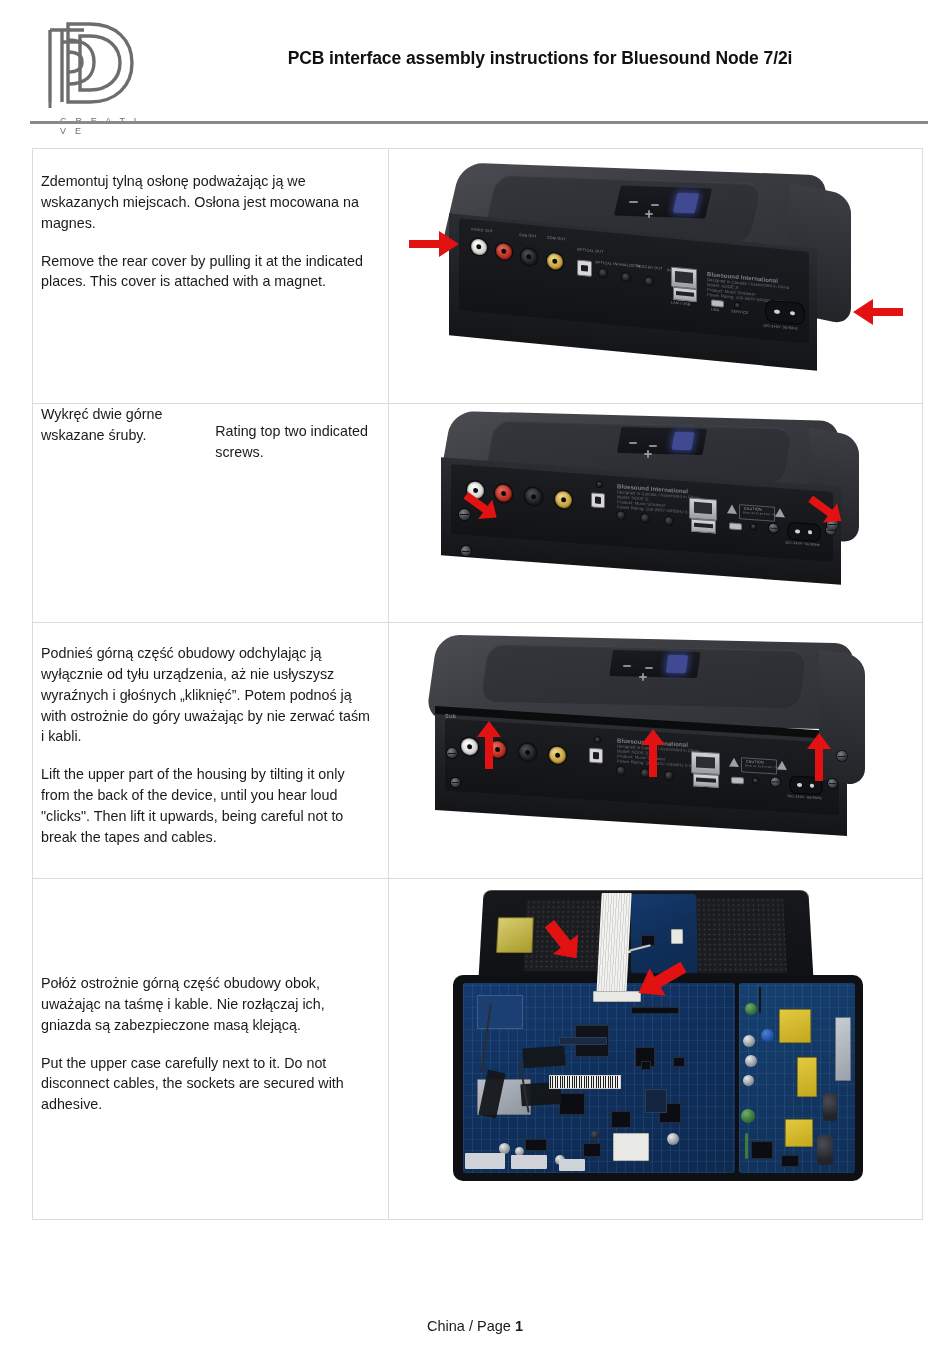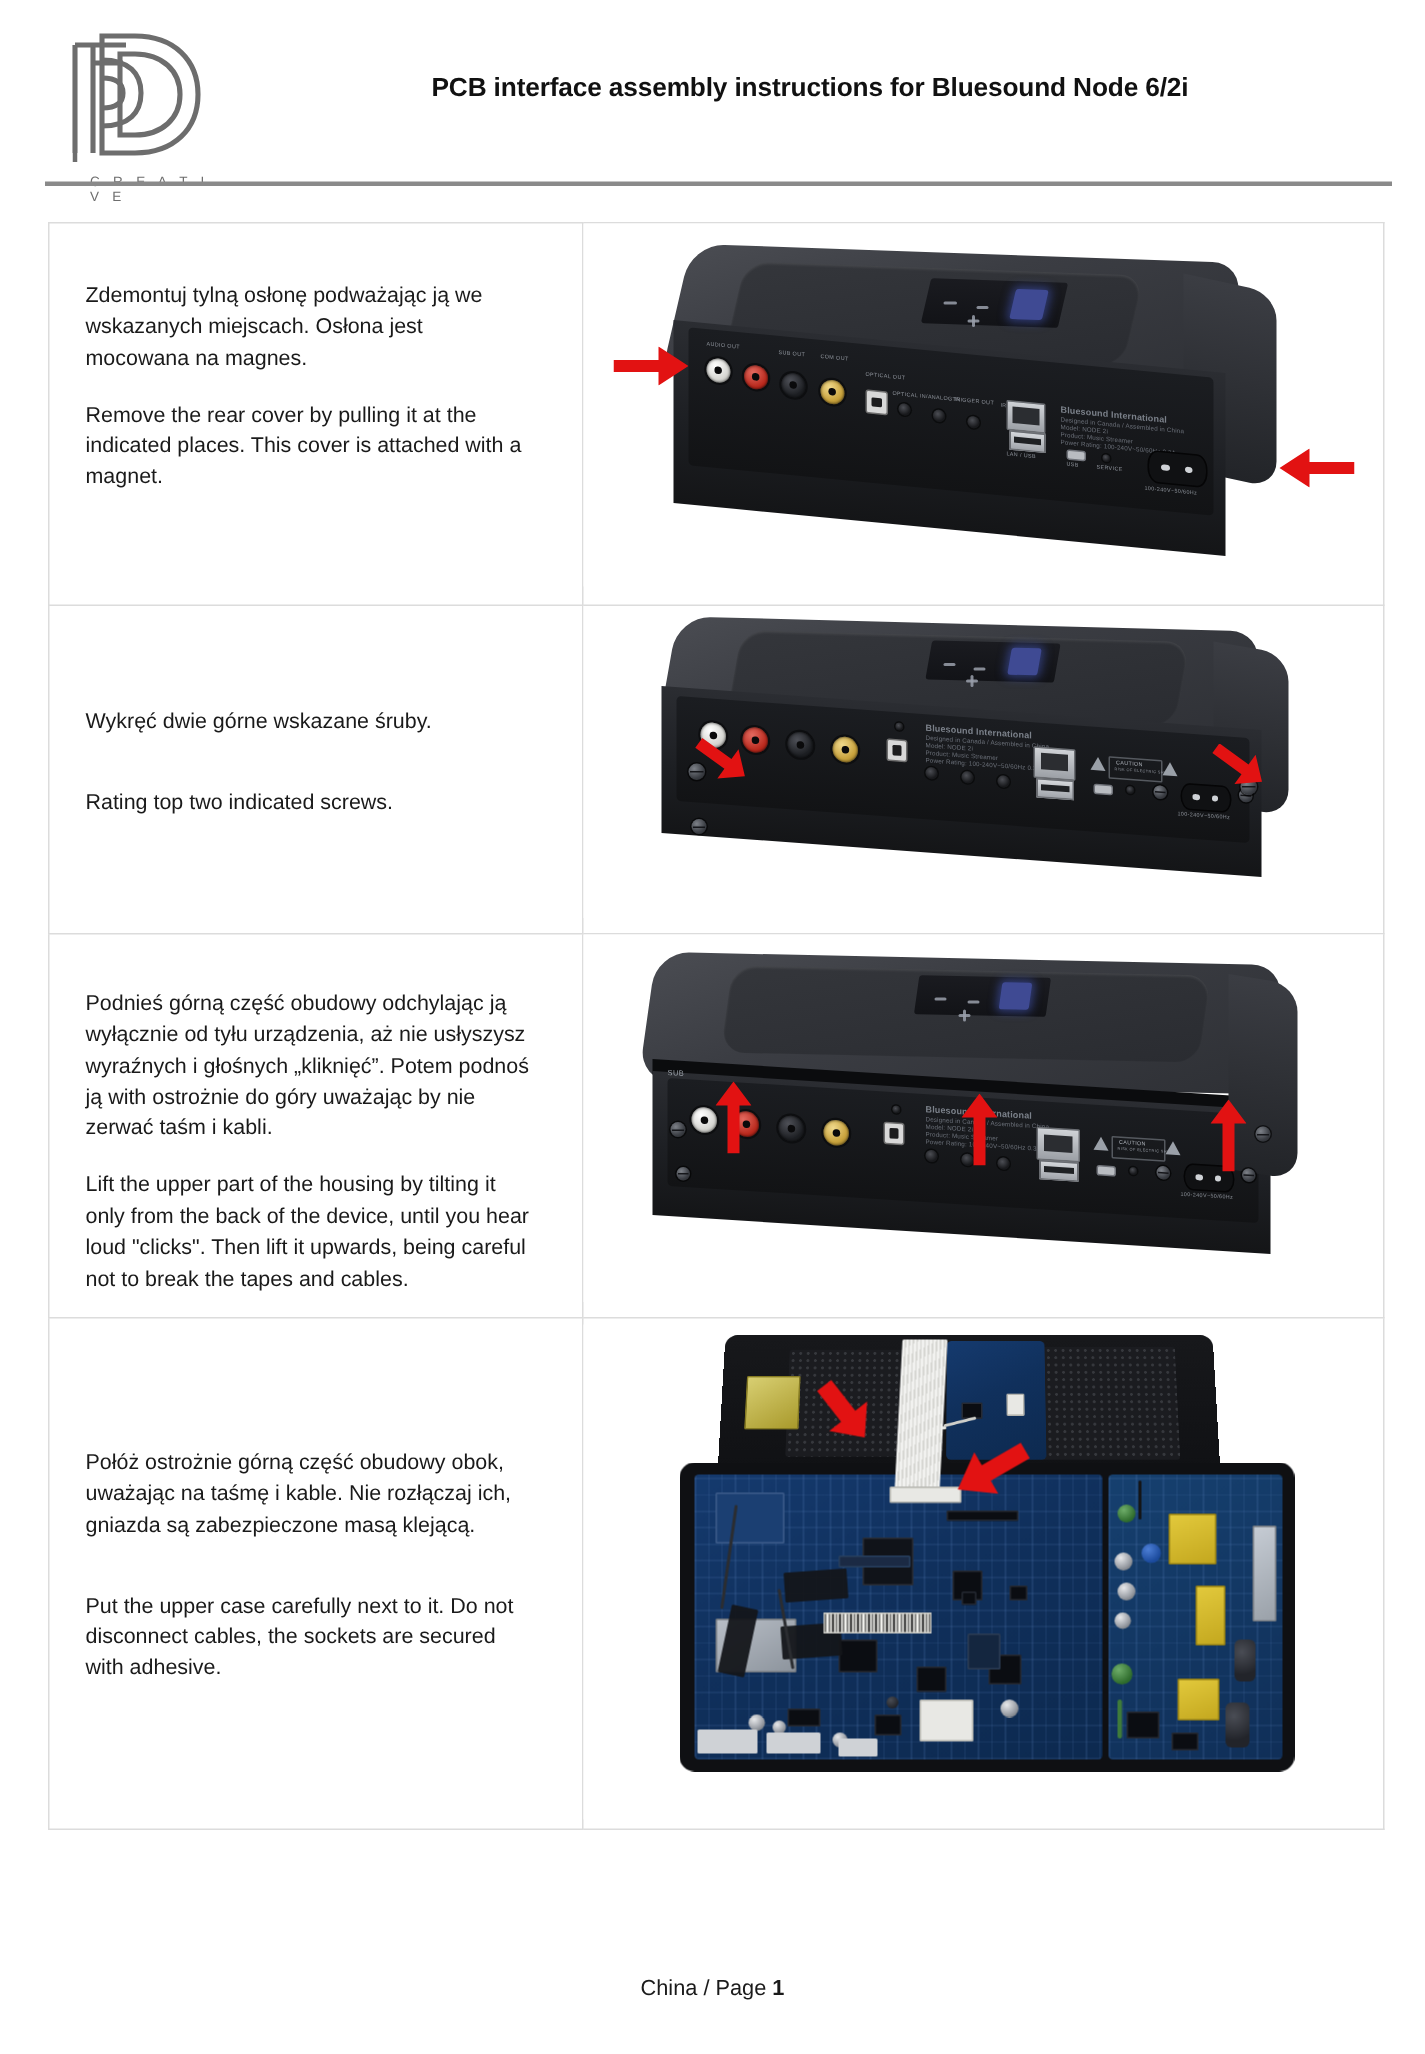--- a/index.html
+++ b/index.html
@@ -73,21 +73,21 @@
   }
   .col-text { width: 355px; }
   .col-img  { width: 533px; }
 
   .cell-text {
     padding: 22px 18px 10px 8px;
     font-size: 14.3px;
     line-height: 1.46;
     color: #1a1a1a;
   }
-  .cell-text p { margin: 16px; }
+  .cell-text p { margin: 0; }
   .cell-text p + p { margin-top: 17px; }
 
   .cell-img {
     position: relative;
     background: #ffffff;
   }
   .photo {
     position: relative;
     margin: 0 auto;
     overflow: hidden;
@@ -406,21 +406,21 @@
         <path d="M40 34 C50 34 54 38 54 44 C54 50 50 54 40 54"></path>
       </g>
       <g fill="none" stroke="#6d6d6d" stroke-width="3">
         <path d="M22 84 V90"></path>
       </g>
     </svg>
     <div class="logo-caption">C R E A T I V E</div>
   </div>
 
   <div class="header-titles">
-    <div class="title-line second">PCB interface assembly instructions for Bluesound Node 6/2i</div>
+    <div class="title-line second">PCB interface assembly instructions for Bluesound Node 7/2i</div>
   </div>
 
   <div class="header-rule"></div>
 </div>
 
 <table class="steps-table">
   <tbody>
 
   <tr>
     <td class="col-text">
@@ -508,21 +508,21 @@
             </svg>
           </div>
 
         </div>
       </div>
     </td>
   </tr>
 
   <tr>
     <td class="col-text">
-      <div class="cell-text" style="padding-top:0;height:208px;display:flex;flex-direction:column;justify-content:center;">
+      <div class="cell-text" style="padding-top:0;height:208px;display:flex;flex-direction:row;justify-content:center;">
         <p>Wykręć dwie górne wskazane śruby.</p>
         <p>Rating top  two indicated screws.</p>
       </div>
     </td>
     <td class="col-img">
       <div class="cell-img" style="height:208px;">
         <div class="photo" style="width:533px;height:208px;">
 
           <div class="dev-top" style="left:55px;top:12px;width:392px;height:80px;transform:skewX(-10deg) skewY(1.5deg);"></div>
           <div class="dev-top-inset" style="left:100px;top:20px;width:300px;height:56px;transform:skewX(-10deg) skewY(1.5deg);"></div>

